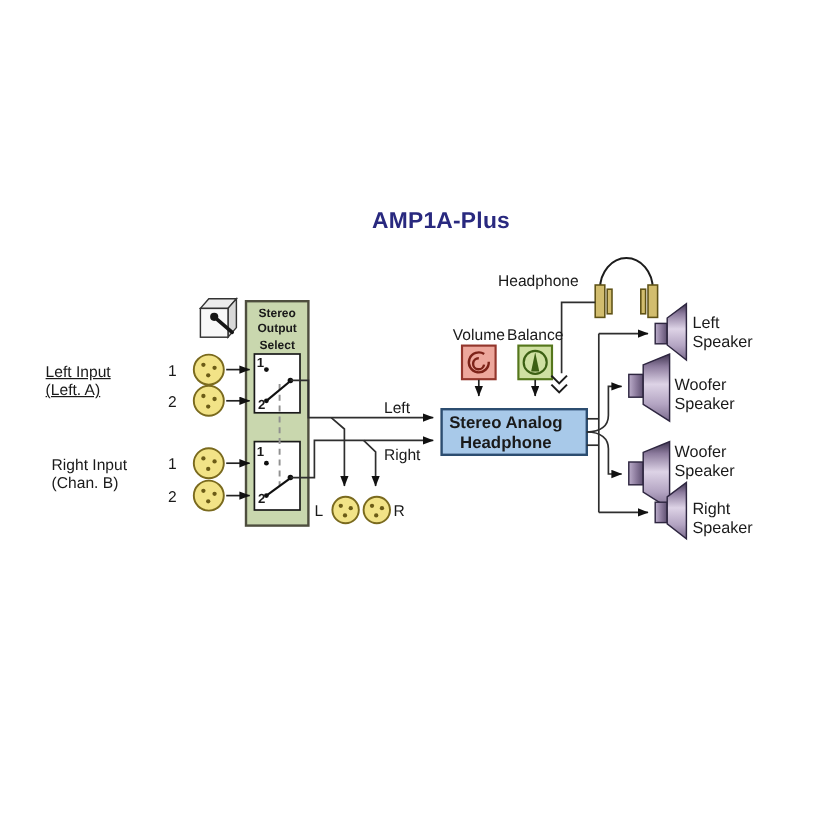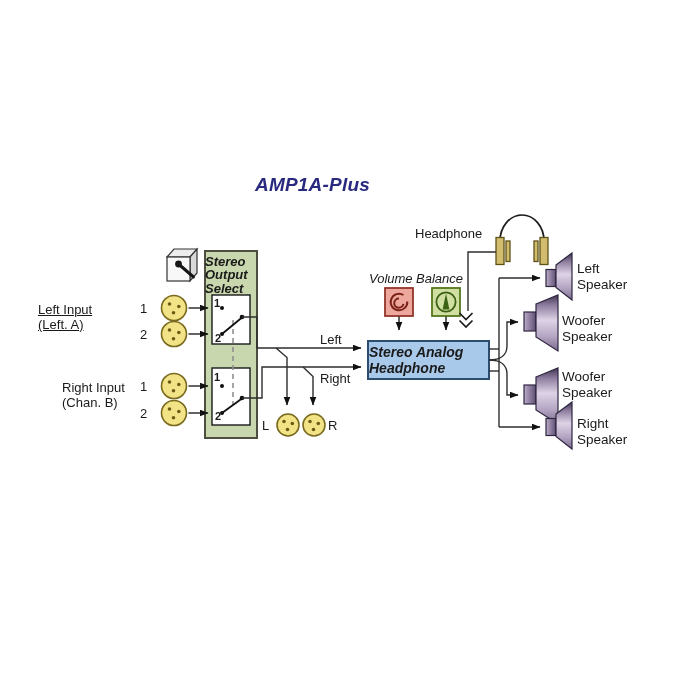--- a/index.html
+++ b/index.html
@@ -1,28 +1,28 @@
 <!DOCTYPE html>
 <html><head>
 <meta charset="utf-8">
 <style>
   html,body{margin:0;padding:0;background:#fff;}
   .canvas{position:relative;width:700px;height:700px;background:#ffffff;overflow:hidden;
           font-family:"Liberation Sans",sans-serif;color:#1a1a1a;}
   .canvas svg{position:absolute;left:0;top:0;}
   .lbl{position:absolute;font-size:13px;line-height:15px;white-space:nowrap;}
-  .c{font-style:italic;}
+  .c{text-align:center;}
   .r{text-align:left;}
   .b{font-weight:bold;}
   .navy{color:#29297f;}
   .title{font-size:19px;line-height:20px;letter-spacing:.2px;}
   .pn{font-size:16.5px;line-height:18px;}
   .pn .gap{margin-right:11px;}
   .small{font-size:11px;line-height:12px;font-weight:bold;}
-  .sel{font-size:13px;line-height:13.4px;font-weight:bold;}
+  .sel{font-size:10px;line-height:13.4px;font-weight:bold;}
   .amp{font-size:14px;line-height:15.5px;font-weight:bold;}
   .spk{font-size:13.5px;line-height:15.5px;}
 </style>
 </head>
 <body>
 
 <div class="canvas">
 
 <svg width="700" height="700" viewBox="0 0 700 700">
   <defs>
@@ -199,21 +199,21 @@
   <div class="lbl sel c" style="left:205px;top:255px;width:52px;">
     <div>Stereo</div>
     <div>Output</div>
     <div>Select</div>
   </div>
 
   <div class="lbl r" style="left:38px;top:302px;width:98px;text-decoration:underline;">
     <div>Left Input</div>
     <div>(Left. A)</div>
   </div>
-  <div class="lbl r" style="left:62px;top:380px;width:98px;">
+  <div class="lbl r" style="left:43px;top:380px;width:98px;">
     <div>Right Input</div>
     <div>(Chan. B)</div>
   </div>
 
   <div class="lbl r" style="left:140px;top:301px;width:12px;">1</div>
   <div class="lbl r" style="left:140px;top:327px;width:12px;">2</div>
   <div class="lbl r" style="left:140px;top:379px;width:12px;">1</div>
   <div class="lbl r" style="left:140px;top:406px;width:12px;">2</div>
 
   <div class="lbl small" style="left:214px;top:297px;">1</div>

